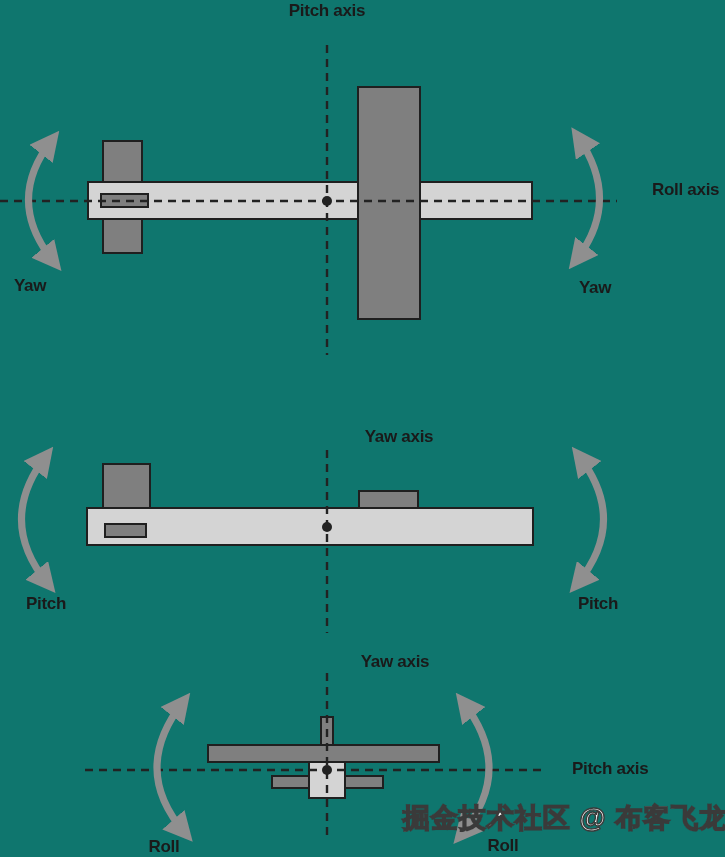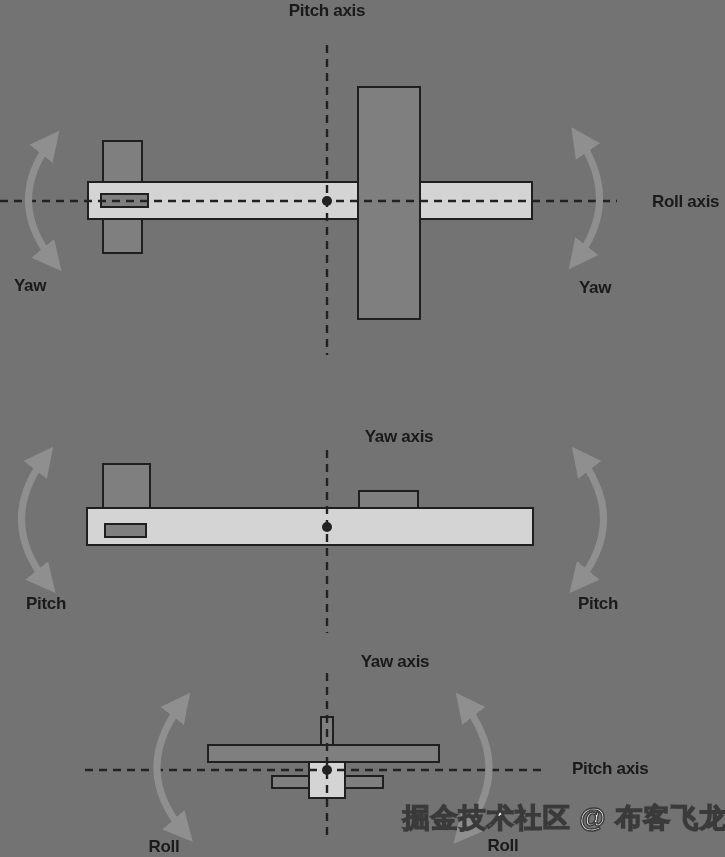--- a/index.html
+++ b/index.html
@@ -1,19 +1,19 @@
 <!DOCTYPE html>
 <html><head>
 <meta charset="utf-8">
 <style>
   html,body{margin:0;padding:0;background:#ffffff;}
   #stage{
     position:relative;
     width:725px;height:857px;
-    background:#737373;
+    background:#0f766e;
     overflow:hidden;
     font-family:"Liberation Sans", sans-serif;
   }
   #shapes{position:absolute;left:0;top:0;width:725px;height:857px;}
   .label{
     position:absolute;
     font-weight:700;
     font-size:17px;
     color:#1a1a1a;
     white-space:nowrap;
@@ -77,21 +77,21 @@
       <line x1="327" y1="673" x2="327" y2="840" stroke="#222222" stroke-width="2.4" stroke-dasharray="8 6"></line>
       <line x1="85" y1="770" x2="543" y2="770" stroke="#222222" stroke-width="2.4" stroke-dasharray="8 6"></line>
       <circle cx="327" cy="770" r="5" fill="#222222"></circle>
       <path d="M183 702 Q130 770 185 833" fill="none" stroke="#8f8f8f" stroke-width="7" marker-start="url(#ah)" marker-end="url(#ah)"></path>
       <path d="M463 702 Q516 770 461 835" fill="none" stroke="#8f8f8f" stroke-width="7" marker-start="url(#ah)" marker-end="url(#ah)"></path>
     </g>
   </svg>
 
   <div class="label center-xy" style="left:327px;top:11px;">Pitch axis</div>
 
-  <div class="label center-y" style="left:652px;top:202px;">Roll axis</div>
+  <div class="label center-y" style="left:652px;top:190px;">Roll axis</div>
 
   <div class="label center-xy" style="left:30px;top:286px;">Yaw</div>
 
   <div class="label center-xy" style="left:595px;top:288px;">Yaw</div>
 
   <div class="label center-xy" style="left:399px;top:437px;">Yaw axis</div>
 
   <div class="label center-xy" style="left:46px;top:604px;">Pitch</div>
 
   <div class="label center-xy" style="left:598px;top:604px;">Pitch</div>

